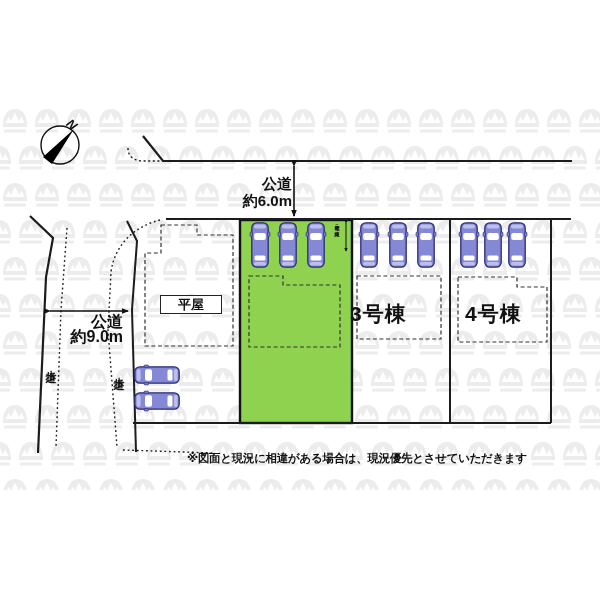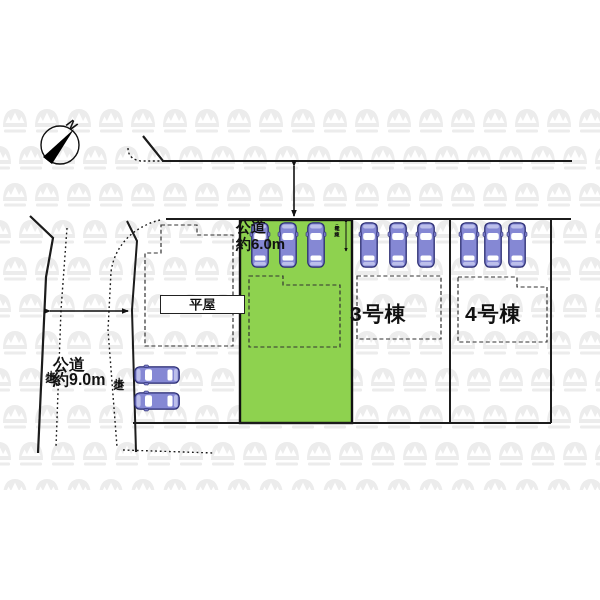--- a/index.html
+++ b/index.html
@@ -3,21 +3,21 @@
 <meta charset="utf-8">
 <style>
   html,body{margin:0;padding:0;background:#fff;}
   .stage{position:relative;width:600px;height:600px;background:#ffffff;overflow:hidden;
          font-family:"Liberation Sans","DejaVu Sans",sans-serif;}
   .stage svg.base{position:absolute;left:0;top:0;}
   .txt{position:absolute;color:#111;font-weight:bold;white-space:nowrap;z-index:5;}
   .lotlabel{letter-spacing:1px;}
   .hiraya{position:absolute;z-index:5;box-sizing:border-box;border:1.2px solid #222;
           background:#fff;text-align:center;font-weight:bold;color:#111;}
-  .roadlabel{text-align:left;z-index:5;margin-top:43px;}
+  .roadlabel{text-align:right;z-index:5;}
   .vtext{writing-mode:vertical-rl;text-orientation:upright;}
   .ncompass{transform:rotate(42deg);transform-origin:center;font-style:italic;}
   .tiny{font-size:5px;line-height:5px;letter-spacing:0;}
   .disclaimer{letter-spacing:-0.3px;}
 </style>
 </head>
 <body>
 
 <div class="stage">
 
@@ -104,34 +104,35 @@
     <line x1="50" y1="311" x2="128" y2="311" stroke-width="1.6" marker-start="url(#ah)" marker-end="url(#ah)"></line>
     <line x1="346" y1="223" x2="346" y2="251" stroke-width="1" marker-start="url(#ahs)" marker-end="url(#ahs)"></line>
   </g>
 
   <g>
     <circle cx="60" cy="145" r="19" fill="none" stroke="#111" stroke-width="1.4"></circle>
     <polygon points="74,129 43,157 52,164" fill="#000"></polygon>
   </g>
 </svg>
 
-<div class="hiraya" style="left:160px;top:295px;width:85px;height:19px;font-size:13px;line-height:17px;">平屋</div>
+<div class="hiraya" style="left:160px;top:295px;width:62px;height:19px;font-size:13px;line-height:17px;">平屋</div>
 <div class="txt lotlabel" style="left:350px;top:300px;font-size:21px;">3号棟</div>
 <div class="txt lotlabel" style="left:465px;top:300px;font-size:21px;">4号棟</div>
 
 <div class="txt roadlabel" style="left:236px;top:175px;width:56px;font-size:15px;line-height:17px;">
   <div>公道</div>
   <div>約6.0m</div>
 </div>
 <div class="txt roadlabel" style="left:53px;top:314px;width:70px;font-size:16px;line-height:15px;">
   <div>公道</div>
   <div>約9.0m</div>
 </div>
 
 <div class="txt vtext" style="left:43px;top:361px;font-size:11px;letter-spacing:2px;">歩道</div>
 <div class="txt vtext" style="left:111px;top:368px;font-size:11px;letter-spacing:2px;">歩道</div>
 
 <div class="txt vtext tiny" style="left:334px;top:221px;">電柱~支線</div>
 
 <div class="txt ncompass" style="left:67px;top:117px;font-size:13px;">N</div>
 
+<div class="txt disclaimer" style="left:187px;top:451px;font-size:11.5px;">※図面と現況に相違がある場合は、現況優先とさせていただきます</div>
 
 </div>
 
 </body></html>

